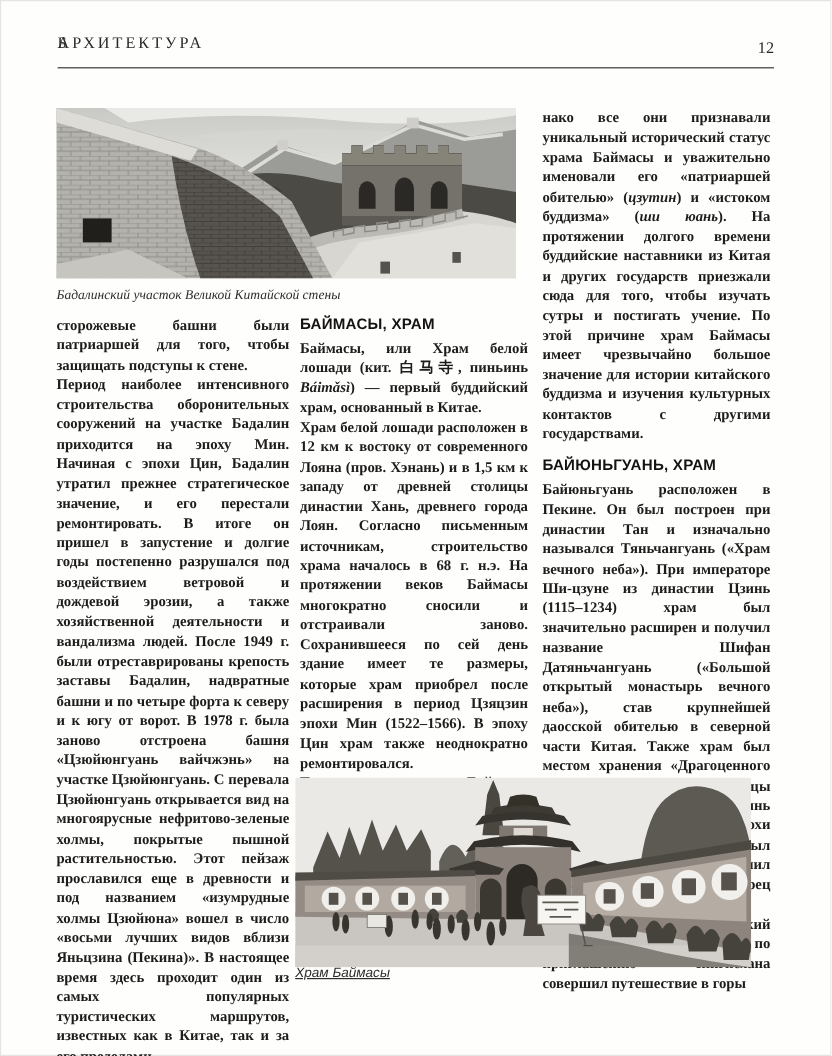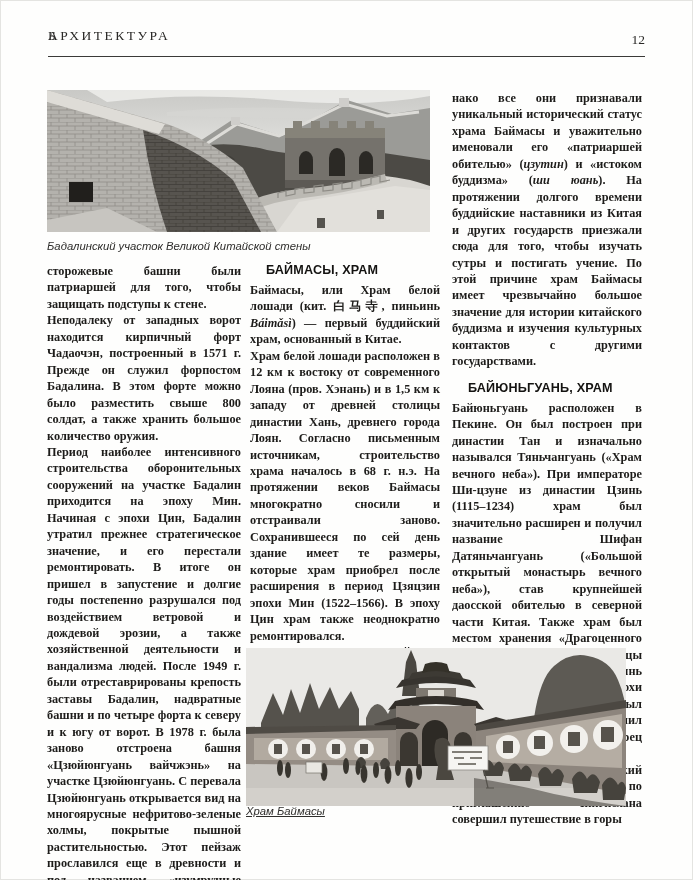--- a/index.html
+++ b/index.html
@@ -35,21 +35,21 @@
   
   .col{
     position:absolute;
     font-size:12.3px;line-height:16.45px;text-align:justify;
     color:#1d1c1a;
   }
   .col p{margin:0;font-weight:bold;}
   .col h3{
     font-family:"Liberation Sans", sans-serif;
     font-size:12.6px;line-height:15px;letter-spacing:.2px;
-    margin:0 0 4px 16px;color:#141311;
+    margin:0 0 4px 0;color:#141311;
   }
   .col h3.spaced{margin-top:11px;}
   .col i{font-style:italic;}
 </style>
 </head>
 <body>
 
 <div id="page">
 
   <div class="runhead">
@@ -104,25 +104,24 @@
       <path d="M0,0 L118,34 l-6,10 L0,12 Z" fill="#dedcd7"></path>
       <path d="M96,40 Q150,58 186,90 L214,142 L120,142 Q104,96 96,40 Z" fill="url(#brickD)"></path>
       <rect x="22" y="92" width="24" height="20" fill="#211f1c"></rect>
       <path d="M0,130 L60,118 L110,142 L0,142 Z" fill="#c7c5c0"></path>
 
       <path d="M230,142 L252,112 Q300,104 348,96 L383,100 V142 Z" fill="#e2e0db"></path>
       <rect x="270" y="128" width="8" height="10" fill="#55534e"></rect>
       <rect x="330" y="120" width="7" height="9" fill="#55534e"></rect>
     </svg>
   </div>
-  <div class="figcap" style="left:47px;top:239px;width:330px;">Бадалинский участок Великой Китайской стены</div>
+  <div class="figcap" style="left:47px;top:239px;width:330px;font-family:Liberation Serif, serif;">Бадалинский участок Великой Китайской стены</div>
 
   <div class="col" style="left:47px;top:263px;width:194px;">
     <p>сторожевые башни были патриаршей для того, чтобы защищать подступы к стене.</p>
-    <p>Неподалеку от западных ворот находится кирпичный форт Чадаочэн, построенный в 1571 г. Прежде он служил форпостом Бадалина. В этом форте можно было разместить свыше 800 солдат, а также хранить большое количество оружия.</p>
     <p>Период наиболее интенсивного строительства оборонительных сооружений на участке Бадалин приходится на эпоху Мин. Начиная с эпохи Цин, Бадалин утратил прежнее стратегическое значение, и его перестали ремонтировать. В итоге он пришел в запустение и долгие годы постепенно разрушался под воздействием ветровой и дождевой эрозии, а также хозяйственной деятельности и вандализма людей. После 1949 г. были отреставрированы крепость заставы Бадалин, надвратные башни и по четыре форта к северу и к югу от ворот. В 1978 г. была заново отстроена башня «Цзюйюнгуань вайчжэнь» на участке Цзюйюнгуань. С перевала Цзюйюнгуань открывается вид на многоярусные нефритово-зеленые холмы, покрытые пышной растительностью. Этот пейзаж прославился еще в древности и под названием «изумрудные холмы Цзюйюна» вошел в число «восьми лучших видов вблизи Яньцзина (Пекина)». В настоящее время здесь проходит один из самых популярных туристических маршрутов, известных как в Китае, так и за его пределами.</p>
 
   </div>
 
   <div class="col" style="left:250px;top:263px;width:190px;">
     <h3>БАЙМАСЫ, ХРАМ</h3>
     <p><span>Баймасы, или Храм белой лошади (кит. 白马寺, пиньинь </span><i>Báimǎsì</i><span>) — первый буддийский храм, основанный в Китае.</span></p>
     <p>Храм белой лошади расположен в 12 км к востоку от современного Лояна (пров. Хэнань) и в 1,5 км к западу от древней столицы династии Хань, древнего города Лоян. Согласно письменным источникам, строительство храма началось в 68 г. н.э. На протяжении веков Баймасы многократно сносили и отстраивали заново. Сохранившееся по сей день здание имеет те размеры, которые храм приобрел после расширения в период Цзяцзин эпохи Мин (1522–1566). В эпоху Цин храм также неоднократно ремонтировался.</p>
     <p>Территория храма Баймасы занимает 40 тыс. м². В древние времена этот храм был центром миссионерской деятельности адептов буддизма. После эпохи Хань в Китае появилось множество буддийских школ и течений, од-</p>
   </div>

